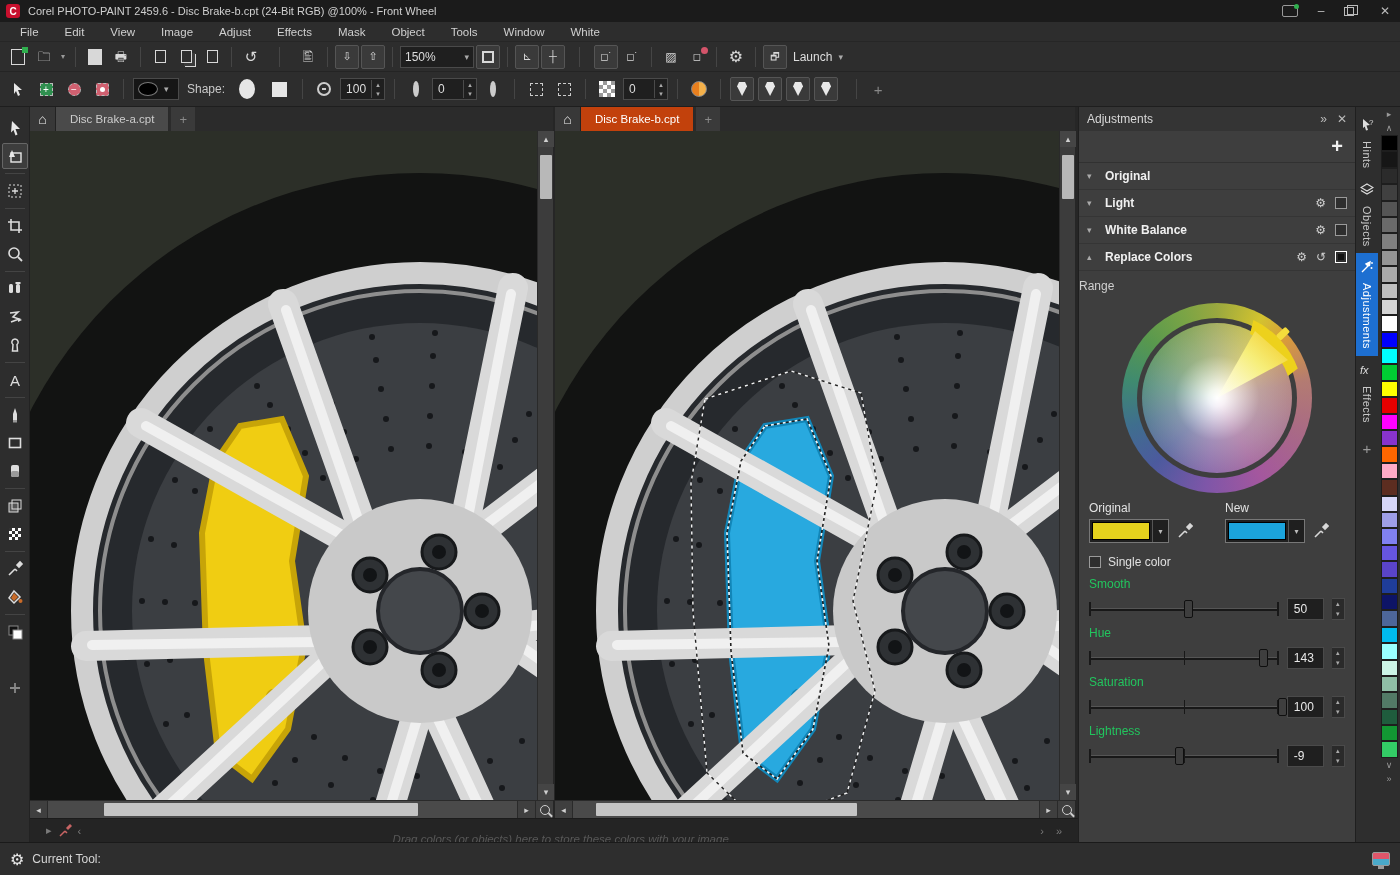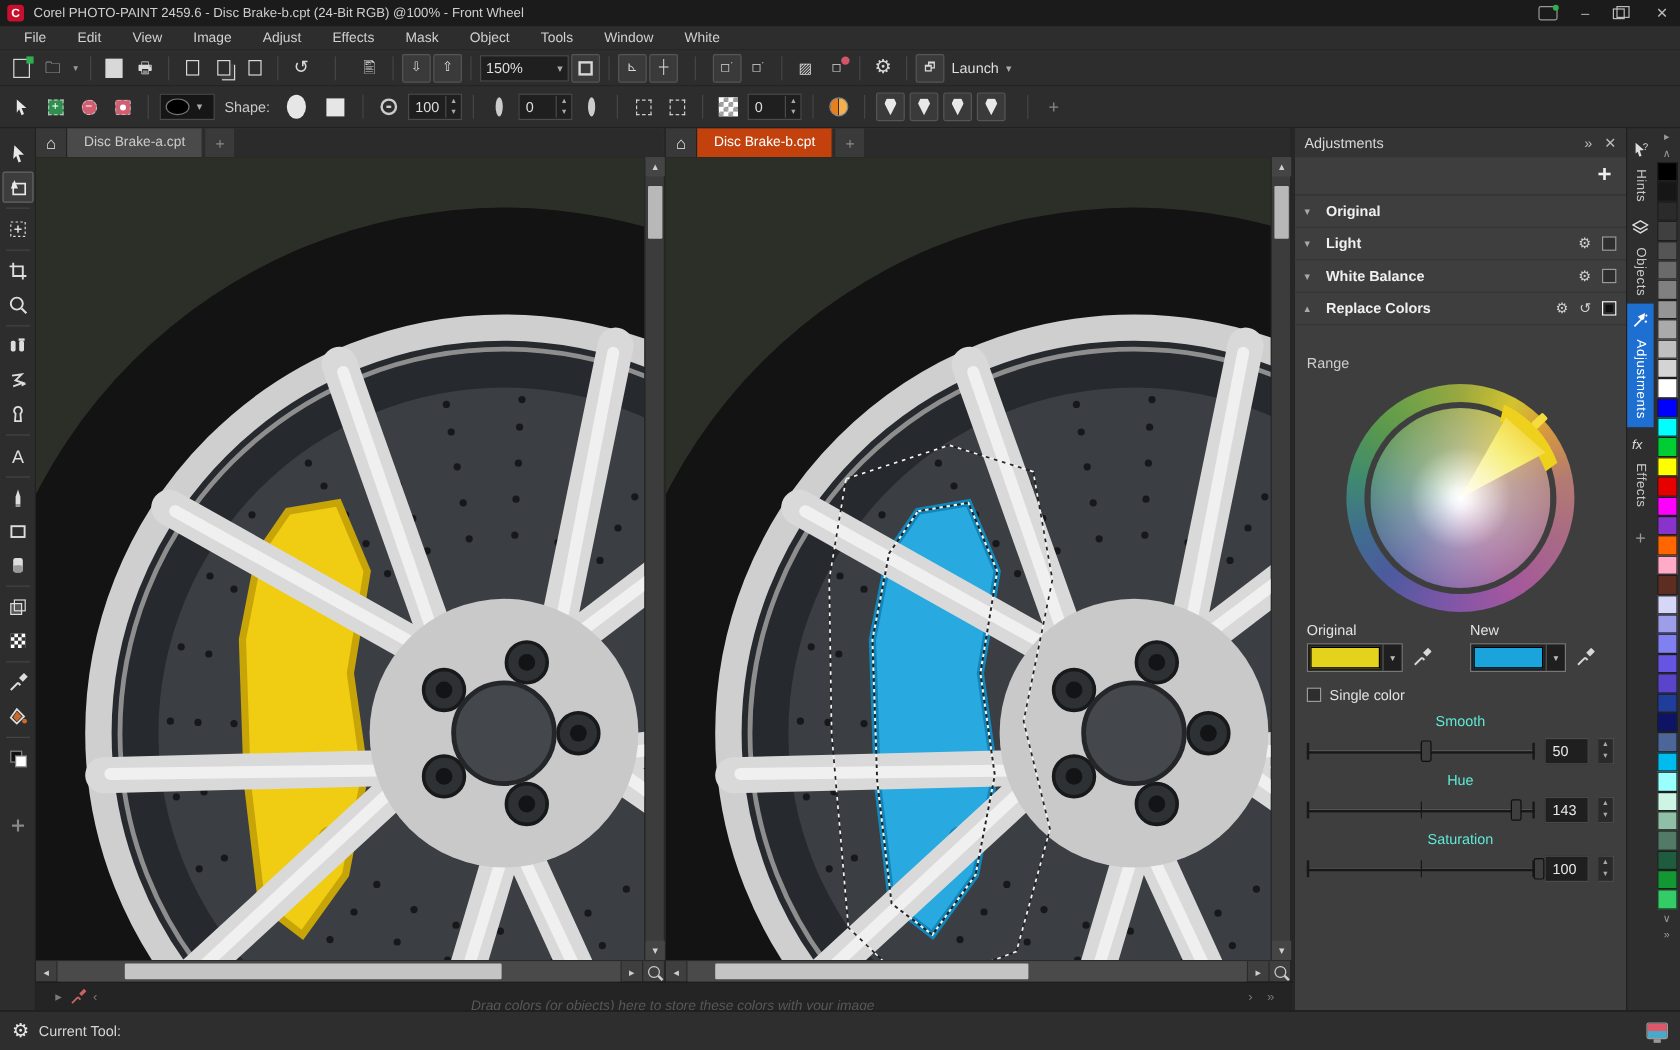--- a/index.html
+++ b/index.html
@@ -91,42 +91,42 @@
   .add-row { height:32px; border-bottom:1px solid #313131; display:flex; align-items:center; justify-content:flex-end; padding-right:12px; }
   .add-plus { color:#f0f0f0; font-size:20px; font-weight:bold; }
   .adj-section { height:27px; display:flex; align-items:center; padding:0 8px; border-bottom:1px solid #353535; gap:8px; }
   .adj-chev { color:#aaa; font-size:9px; width:10px; }
   .adj-label { color:#f0f0f0; font-weight:bold; font-size:12px; }
   .adj-icons { margin-left:auto; display:flex; align-items:center; gap:9px; }
   .gear-mini { color:#cfcfcf; font-size:12px; }
   .reset-mini { color:#cfcfcf; font-size:12px; }
   .chk { width:12px; height:12px; border:1px solid #9a9a9a; background:#2e2e2e; }
   .chk.checked { background:#111; box-shadow:inset 0 0 0 2px #2e2e2e, inset 0 0 0 3px #fff0; border:1px solid #fff; }
-  .range-label { padding:8px 10px 0; color:#cfcfcf;margin-top:17px; }
+  .range-label { padding:8px 0 0; color:#cfcfcf; }
 
   .wheel-wrap { position:relative; width:190px; height:190px; margin:10px auto 4px; }
   .hue-ring { position:absolute; inset:0; border-radius:50%;
     background:conic-gradient(from 0deg, #9aa83f, #d3c32f 8%, #d89a3c 14%, #b37b72 22%, #a96a85 31%, #a4579e 42%, #7e56a8 52%, #4c5a9e 62%, #3f6e8e 70%, #3f8a70 78%, #58984e 86%, #7aa445 94%, #9aa83f); }
   .ring-cover { position:absolute; inset:15px; border-radius:50%; background:#3e3e3e; }
   .hue-disc { position:absolute; inset:20px; border-radius:50%;
     background:radial-gradient(circle, #ffffff 0%, rgba(255,255,255,.9) 8%, rgba(190,190,190,.45) 40%, rgba(120,120,120,.15) 75%, rgba(90,90,90,.2) 100%),
     conic-gradient(from 0deg, #aeb95a, #dcd04d 8%, #dca95c 14%, #c08b84 22%, #b47a96 31%, #b068a8 42%, #8d68b4 52%, #5c6aaa 62%, #4f7a99 70%, #4f947e 78%, #68a25e 86%, #8aae55 94%, #aeb95a); }
   .wheel-overlay { position:absolute; inset:0; }
 
   .orig-new { display:flex; padding:4px 10px 0; gap:24px; }
   .color-group { width:112px; }
   .color-group .cg-label { color:#e2e2e2; margin-bottom:4px; }
   .cg-row { display:flex; align-items:center; gap:8px; }
   .cg-swatch-box { display:flex; border:1px solid #777; background:#1f1f1f; }
   .cg-swatch { width:58px; height:18px; margin:2px; border:1px solid #000; }
   .cg-drop { width:16px; border-left:1px solid #555; display:flex; align-items:center; justify-content:center; color:#bbb; font-size:8px; }
   .single-row { display:flex; align-items:center; gap:7px; padding:12px 10px 2px; color:#e0e0e0; }
 
   .slider-block { padding:6px 10px 0; }
-  .slider-label { color:#5eead4; margin-bottom:7px;text-align:center; }
+  .slider-label { color:#22c55e; margin-bottom:7px; }
   .slider-row { display:flex; align-items:center; gap:8px; }
   .slider-track { position:relative; width:198px; height:22px; }
   .slider-track::before { content:""; position:absolute; left:0; right:0; top:10px; height:2px; background:#181818; border-top:1px solid #555; }
   .tick { position:absolute; top:4px; width:1.5px; height:14px; background:#181818; }
   .tick.l { left:0; } .tick.c { left:50%; } .tick.r { right:0; }
   .handle { position:absolute; top:2px; width:9px; height:18px; background:#3e3e3e; border:1.5px solid #0f0f0f; border-radius:2px; }
   .num-box { width:38px; height:22px; background:#1f1f1f; border:1px solid #4a4a4a; color:#e8e8e8; display:flex; align-items:center; padding-left:6px; }
   .num-spin { width:14px; height:22px; background:#2a2a2a; border:1px solid #4a4a4a; border-left:none; display:flex; flex-direction:column; }
   .num-spin span { font-size:7px; line-height:10px; text-align:center; color:#aaa; }
 
@@ -943,20 +943,36 @@
                 <span class="tick r"></span>
                 <div class="handle" style="left:189px"></div>
               </div>
               <div class="num-box">100</div>
               <div class="num-spin">
                 <span>▴</span>
                 <span>▾</span>
               </div>
             </div>
           </div>
+          <div class="slider-block">
+            <div class="slider-label">Lightness</div>
+            <div class="slider-row">
+              <div class="slider-track">
+                <span class="tick l"></span>
+                <span class="tick c"></span>
+                <span class="tick r"></span>
+                <div class="handle" style="left:86px"></div>
+              </div>
+              <div class="num-box">-9</div>
+              <div class="num-spin">
+                <span>▴</span>
+                <span>▾</span>
+              </div>
+            </div>
+          </div>
         </div>
     </div>
 
     <div class="docker-tabs" id="docker-tabs">
         <div class="dtab">
           <span><svg width="14" height="14">
               <path d="M3 1 L10 7 L6.5 7.5 L8 12 L6 12.5 L4.8 8.5 L3 10 Z" fill="#ddd"></path>
               <text x="9" y="7" font-size="8" fill="#ddd">?</text>
             </svg></span>
           <span class="vlabel">Hints</span>

